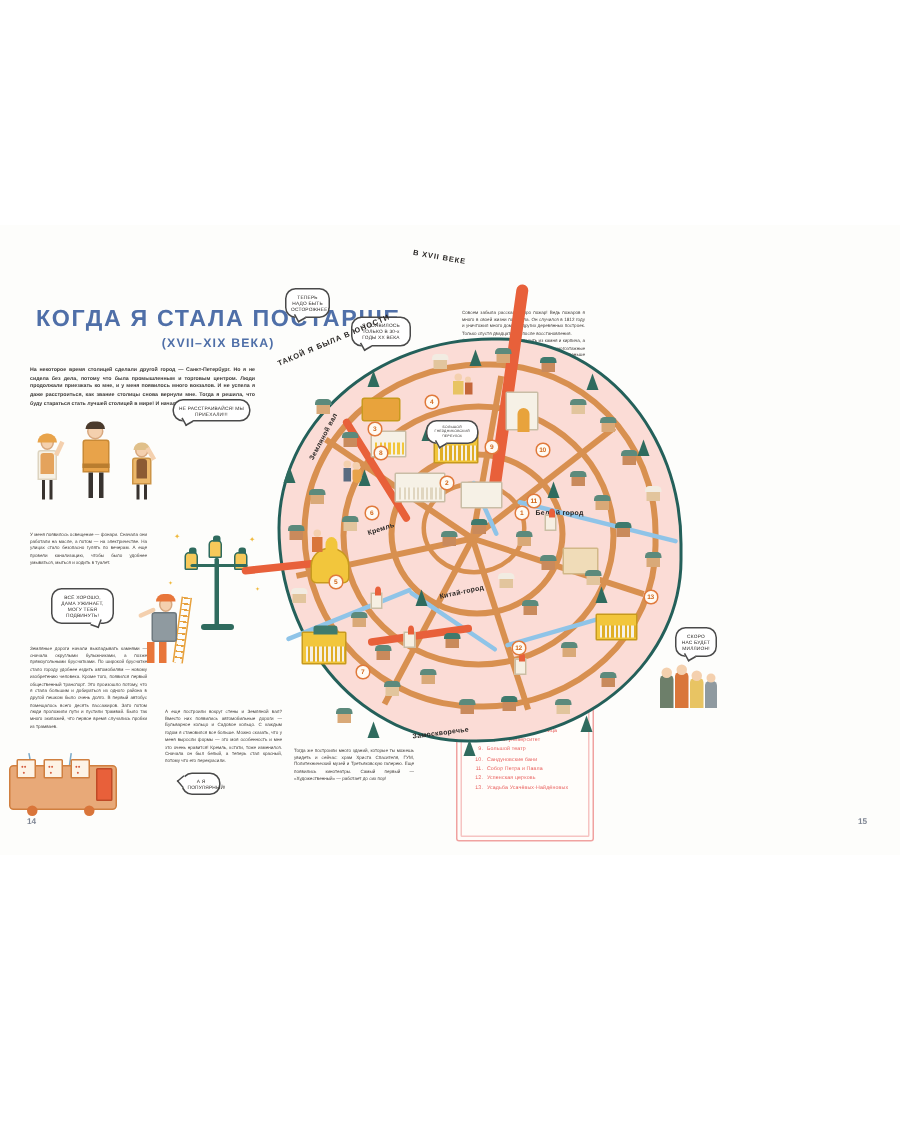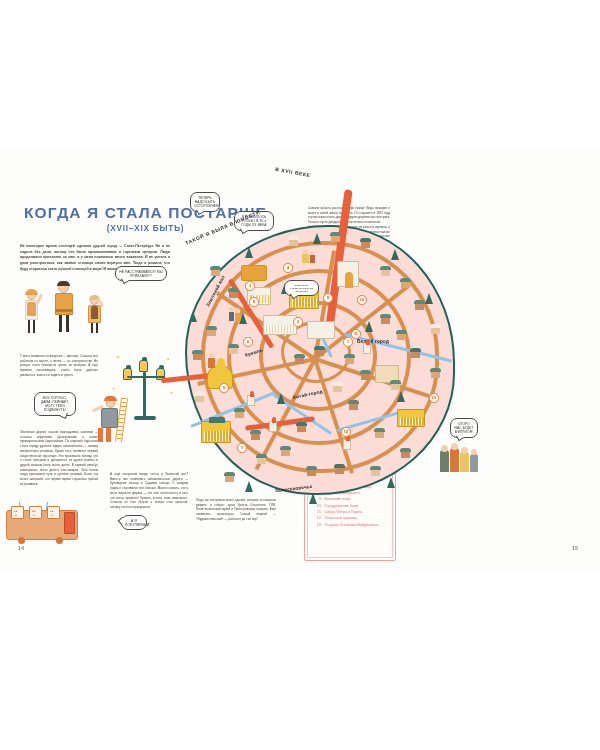--- a/index.html
+++ b/index.html
@@ -412,21 +412,21 @@
   <div class="cloud" style="left:310px; top:170px; width:60px; height:24px;">
     <div class="eye" style="left:34px; top:9px;"></div>
     <div class="eye" style="left:43px; top:8px;"></div>
   </div>
 
   <div id="spread">
 
     <div id="left-page">
 
       <div class="main-title">КОГДА Я СТАЛА ПОСТАРШЕ</div>
-      <div class="sub-title">(XVII–XIX БЫТЬ)</div>
+      <div class="sub-title">(XVII–XIX ВЕКА)</div>
 
       <div class="intro-para">На некоторое время столицей сделали другой город — Санкт-Петербург. Но я не сидела без дела, потому что была промышленным и торговым центром. Люди продолжали приезжать ко мне, и у меня появилось много вокзалов. И не успела я даже расстроиться, как звание столицы снова вернули мне. Тогда я решила, что буду стараться стать лучшей столицей в мире! И начала активно меняться.</div>
 
       <div class="person" style="left:22px; top:140px; width:20px; height:44px;">
         <div class="p-head" style="left:5px; top:0; width:9px; height:10px; background:#f4d0ae; border:0.5px solid #d8a87f;"></div>
         <div class="p-head" style="left:3px; top:-1px; width:13px; height:6px; background:#e8a34a; border-radius:6px 6px 0 0;"></div>
         <div class="p-body" style="left:3px; top:10px; width:13px; height:20px; background:#f6f1e4; border:0.5px solid #ddd4c0;"></div>
         <div class="p-body" style="left:5px; top:12px; width:9px; height:14px; background:#e4a35c;"></div>
         <div class="p-leg" style="left:6px; top:30px; height:13px;"></div>
         <div class="p-leg" style="left:11px; top:30px; height:13px;"></div>

